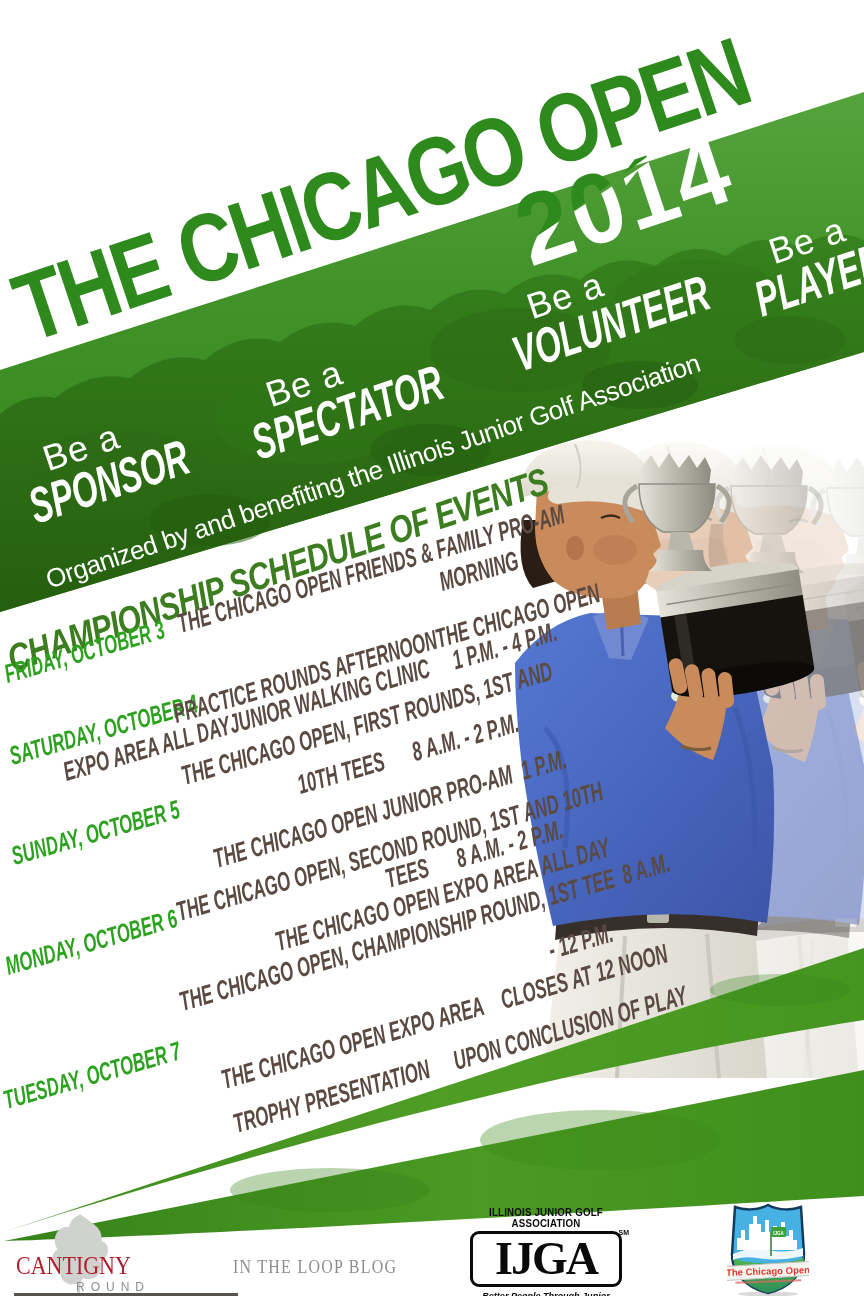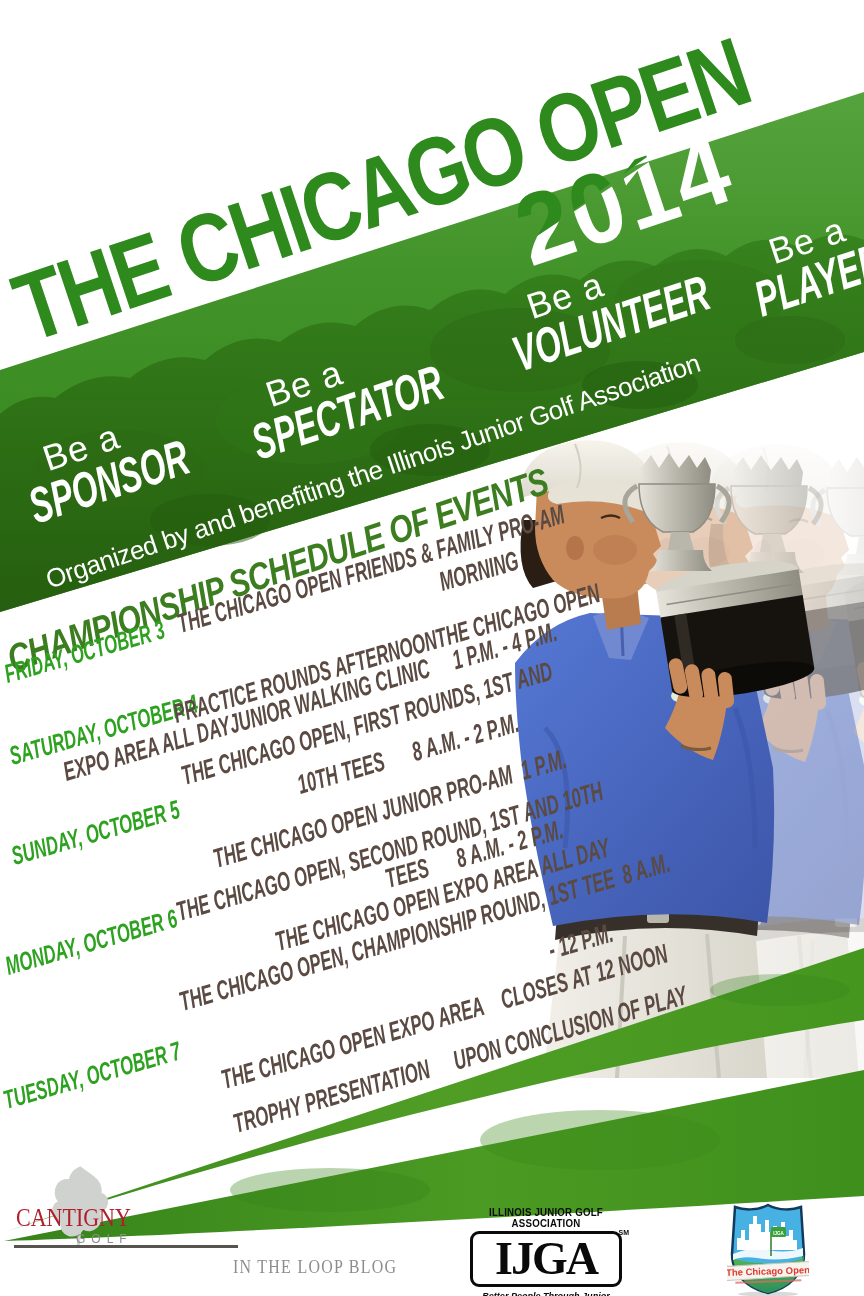--- a/index.html
+++ b/index.html
@@ -37,21 +37,21 @@
   .sched-heading{left:2px;top:640px;transform:rotate(-18.5deg);}
   .sched-heading .cx{transform:scaleX(.8);font-style:italic;font-weight:800;font-size:38px;
                      color:#3c7d1f;letter-spacing:-1px;}
   .day{transform:rotate(-16deg);}
   .day .cx{transform:scaleX(.64);font-style:italic;font-weight:800;font-size:26px;color:#2ca21f;}
   .sline{transform:rotate(-16deg);}
   .sline .cx{transform:scaleX(.62);font-style:italic;font-weight:700;font-size:27px;color:#5a4a42;}
   .gap{display:inline-block;}
 
   
-  .cantigny{left:14px;top:1188px;width:226px;height:60px;}
+  .cantigny{left:14px;top:1236px;width:226px;height:60px;}
   .cant-name{position:absolute;left:2px;top:16px;font-family:"Liberation Serif",serif;
              font-size:25px;letter-spacing:0;color:#b01f2d;transform:scaleX(.88);transform-origin:0 0;}
   .cant-sub{position:absolute;left:62px;top:44px;font-size:12px;letter-spacing:6px;color:#8b8d8f;}
   .cant-rule{position:absolute;left:0;top:57px;width:224px;height:2.5px;background:#57534f;}
   .blog{left:233px;top:1256px;font-family:"Liberation Serif",serif;font-size:19px;
         letter-spacing:1.5px;color:#8d8d8d;transform:scaleX(.84);transform-origin:0 0;}
   .ijga{left:470px;top:1207px;width:152px;text-align:center;color:#0a0a0a;}
   .ijga-assoc{font-weight:800;font-size:10px;letter-spacing:.2px;transform:scaleX(.97);transform-origin:50% 0;}
   .ijga-box{position:relative;margin-top:2px;border:3.5px solid #0a0a0a;border-radius:9px;
             height:56px;display:flex;align-items:center;justify-content:center;}
@@ -258,21 +258,21 @@
   <div class="rot sline" style="left:230px;top:1110px;">
     <span class="cx"><span>TROPHY PRESENTATION</span><span class="gap" style="width:42px;"></span><span>UPON CONCLUSION OF PLAY</span></span></div>
 
   <div class="abs cantigny">
     <svg class="abs" style="left:36px;top:-22px;" width="64" height="82" viewBox="0 0 64 82">
       <path d="M30,2 C40,10 52,14 50,28 C60,30 58,44 48,46 C54,58 42,68 33,62
                C26,74 10,70 12,56 C2,54 0,40 10,36 C2,26 8,12 20,15 C22,6 26,4 30,2 Z
                M30,62 L28,82" fill="#cfd2ce" stroke="#cfd2ce" stroke-width="3"></path>
     </svg>
     <div class="cant-name">CANTIGNY</div>
-    <div class="cant-sub">GOLF</div>
+    <div class="cant-sub">ROUND</div>
     <div class="cant-rule"></div>
   </div>
 
   <div class="abs blog">IN THE LOOP BLOG</div>
 
   <div class="abs ijga">
     <div class="ijga-assoc">ILLINOIS JUNIOR GOLF ASSOCIATION</div>
     <div class="ijga-box">
       <span class="ijga-acronym">IJGA</span>
       <span class="ijga-sm">SM</span>

